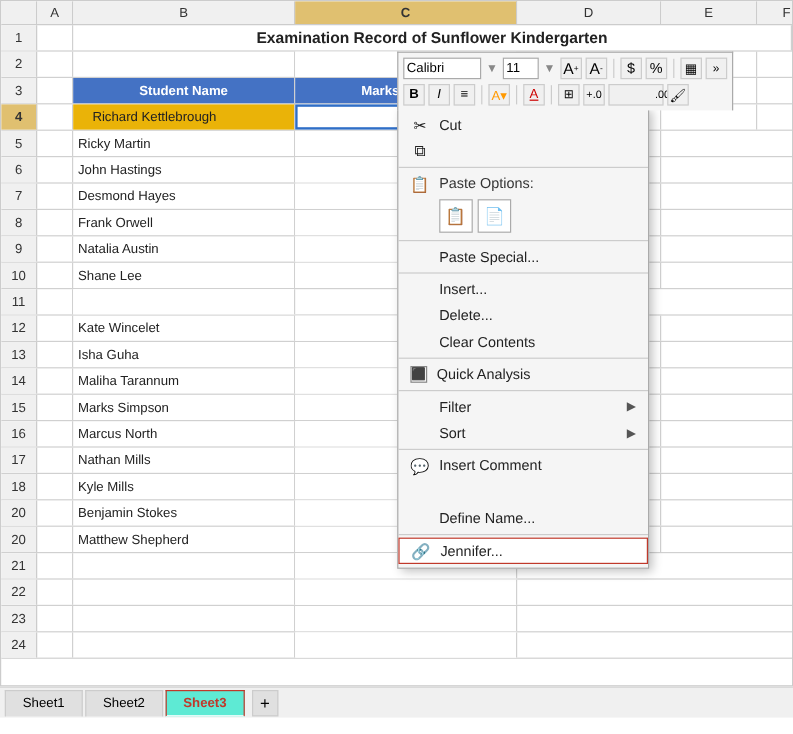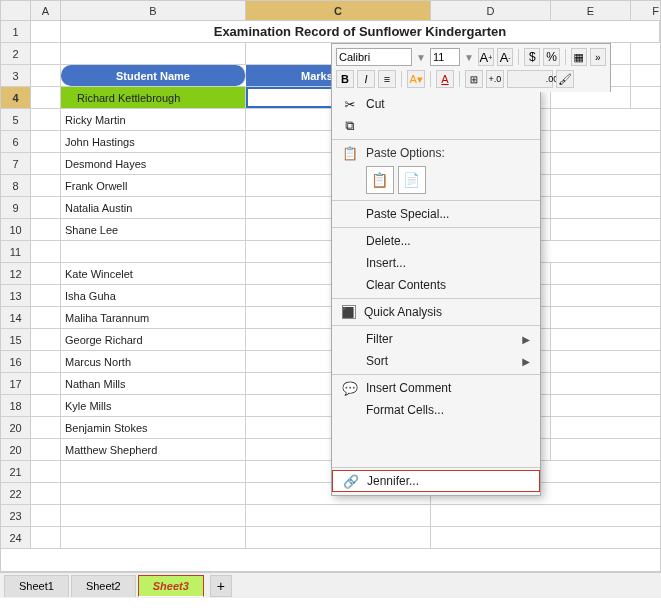--- a/index.html
+++ b/index.html
@@ -89,21 +89,20 @@
     }
     .cell-d { width: 120px; min-width: 120px; }
     .cell-e { width: 80px; min-width: 80px; }
 
     
     .header-b {
       background: #4472c4;
       color: #fff;
       font-weight: bold;
       justify-content: center;
-      border-radius: 10px;
     }
     .header-c {
       background: #4472c4;
       color: #fff;
       font-weight: bold;
       justify-content: center;
     }
 
     
     .title-cell {
@@ -200,21 +199,21 @@
       gap: 3px;
       height: 22px;
     }
     .toolbar-row2 {
       display: flex;
       align-items: center;
       gap: 3px;
       height: 22px;
     }
     .tb-font-name {
-      width: 76px;
+      width: 65px;
       font-size: 11px;
       border: 1px solid #aaa;
       background: #fff;
       padding: 1px 2px;
       height: 18px;
     }
     .tb-font-size {
       width: 30px;
       font-size: 11px;
       border: 1px solid #aaa;
@@ -258,26 +257,25 @@
       border: 1px solid #ccc;
       border-bottom: none;
       background: #e0e0e0;
       cursor: pointer;
       height: 22px;
       display: flex;
       align-items: center;
       margin-right: 2px;
     }
     .sheet-tab.active {
-      background: #bef264;
+      background: #5eead4;
       color: #c0392b;
       font-weight: bold;
       border-color: #c0392b;
       border-bottom: 1px solid #fff;
-      font-style: italic;
     }
     .add-sheet-btn {
       width: 22px;
       height: 22px;
       border: 1px solid #ccc;
       background: #e0e0e0;
       display: flex;
       align-items: center;
       justify-content: center;
       font-size: 14px;
@@ -322,21 +320,21 @@
       <div class="cell cell-a"></div>
       <div class="cell cell-b header-b">Student Name</div>
       <div class="cell cell-c header-c">Marks in Phys</div>
       <div class="cell cell-d"></div>
       <div class="cell cell-e"></div>
     </div>
 
     <div class="grid-row">
       <div class="row-num active">4</div>
       <div class="cell cell-a"></div>
-      <div class="cell cell-b" style="background:#84cc16;padding-left:16px;">Richard Kettlebrough</div>
+      <div class="cell cell-b" style="background:#eab308;padding-left:16px;">Richard Kettlebrough</div>
       <div class="cell cell-c selected"></div>
       <div class="cell cell-d"></div>
       <div class="cell cell-e"></div>
     </div>
 
     <div class="grid-row">
       <div class="row-num">5</div>
       <div class="cell cell-a"></div>
       <div class="cell cell-b">Ricky Martin</div>
       <div class="cell cell-c"></div>
@@ -400,21 +398,21 @@
     <div class="grid-row">
       <div class="row-num">14</div>
       <div class="cell cell-a"></div>
       <div class="cell cell-b">Maliha Tarannum</div>
       <div class="cell cell-c"></div>
       <div class="cell cell-d"></div>
     </div>
     <div class="grid-row">
       <div class="row-num">15</div>
       <div class="cell cell-a"></div>
-      <div class="cell cell-b">George Richard</div>
+      <div class="cell cell-b">Marks Simpson</div>
       <div class="cell cell-c"></div>
       <div class="cell cell-d"></div>
     </div>
     <div class="grid-row">
       <div class="row-num">16</div>
       <div class="cell cell-a"></div>
       <div class="cell cell-b">Marcus North</div>
       <div class="cell cell-c"></div>
       <div class="cell cell-d"></div>
     </div>
@@ -522,25 +520,25 @@
       <div class="paste-icon-btn">📄</div>
     </div>
     <div class="menu-divider"></div>
     <div class="menu-item">
       <span class="menu-item-icon"></span>
       <span class="menu-item-label">Paste Special...</span>
     </div>
     <div class="menu-divider"></div>
     <div class="menu-item">
       <span class="menu-item-icon"></span>
+      <span class="menu-item-label">Insert...</span>
+    </div>
+    <div class="menu-item">
+      <span class="menu-item-icon"></span>
       <span class="menu-item-label">Delete...</span>
-    </div>
-    <div class="menu-item">
-      <span class="menu-item-icon"></span>
-      <span class="menu-item-label">Insert...</span>
     </div>
     <div class="menu-item">
       <span class="menu-item-icon"></span>
       <span class="menu-item-label">Clear Contents</span>
     </div>
     <div class="menu-divider"></div>
     <div class="menu-item">
       <span class="menu-item-icon" style="font-size:10px; border:1px solid #888; width:14px; height:14px;">⬛</span>
       <span class="menu-item-label">Quick Analysis</span>
     </div>
@@ -555,27 +553,24 @@
       <span class="menu-item-label">Sort</span>
       <span class="menu-item-arrow">▶</span>
     </div>
     <div class="menu-divider"></div>
     <div class="menu-item">
       <span class="menu-item-icon">💬</span>
       <span class="menu-item-label">Insert Comment</span>
     </div>
     <div class="menu-item">
       <span class="menu-item-icon"></span>
-      <span class="menu-item-label">Format Cells...</span>
-    </div>
-    <div class="menu-item">
-      <span class="menu-item-icon"></span>
-    </div>
-    <div class="menu-item">
-      <span class="menu-item-icon"></span>
+    </div>
+    <div class="menu-item">
+      <span class="menu-item-icon"></span>
+      <span class="menu-item-label">Define Name...</span>
     </div>
     <div class="menu-divider"></div>
     <div class="menu-item hyperlink">
       <span class="menu-item-icon">🔗</span>
       <span class="menu-item-label">Jennifer...</span>
     </div>
   </div>
 
 </div>
 

